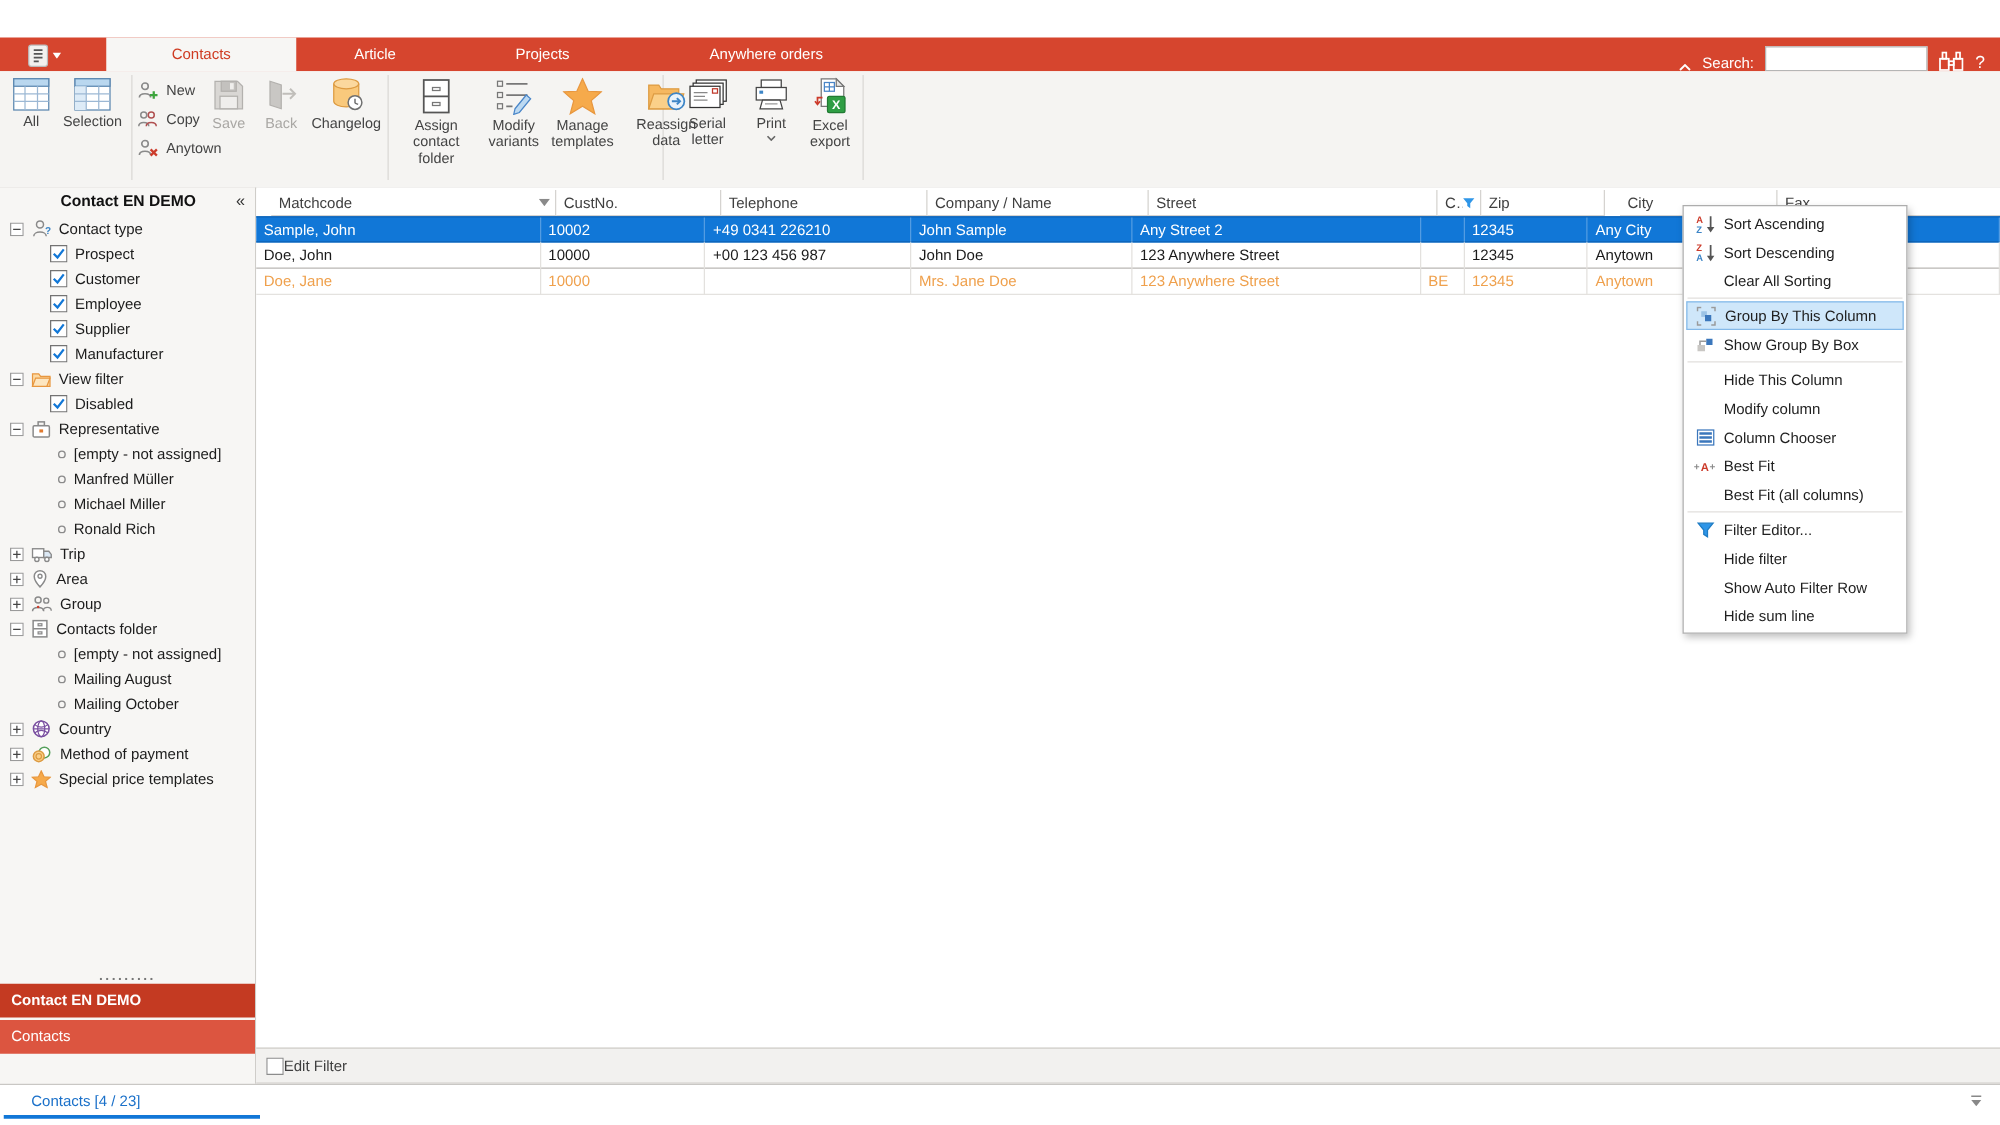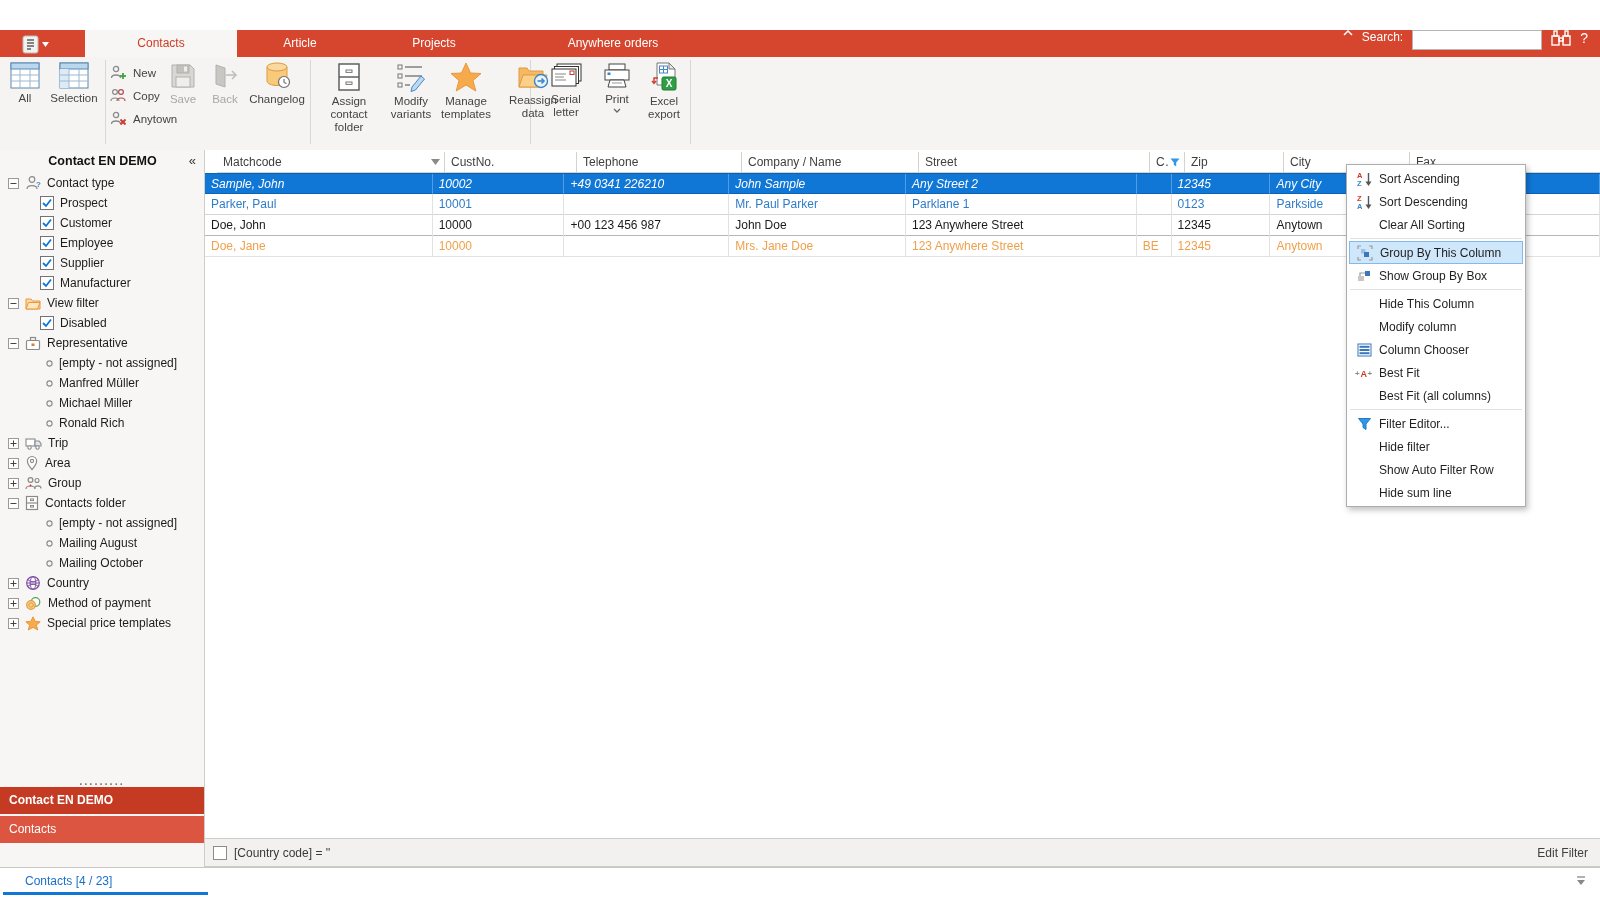--- a/index.html
+++ b/index.html
@@ -18,21 +18,21 @@
 
   
   #tabrow{left:0;top:30px;width:1600px;height:27px;background:#d6452e;}
   #appmenu{left:22px;top:3px;width:34px;height:22px;display:flex;align-items:center;gap:3px;}
   .mtab{top:0;height:27px;line-height:27px;text-align:center;color:#fff;font-size:12px;cursor:default;}
   .mtab.active{background:#f7f6f4;color:#cf3b22;}
   #tab-contacts{left:85px;width:152px;}
   #tab-article{left:248px;width:104px;}
   #tab-projects{left:382px;width:104px;}
   #tab-purchase{left:516px;width:194px;}
-  #search-cluster{right:12px;top:0;height:27px;display:flex;align-items:flex-start;gap:9px;color:#fff;}
+  #search-cluster{right:12px;top:0;height:27px;display:flex;align-items:flex-end;gap:9px;color:#fff;}
   #search-input{width:120px;height:18px;border:1px solid #b5b5b5;background:#fff;font:inherit;padding:0 4px;}
 
   
   #ribbon{left:0;top:57px;width:1600px;height:93px;background:#f5f4f2;border-bottom:1px solid #d0cecb;}
   .rsep{top:3px;width:1px;height:84px;background:#dad8d5;}
   .bigbtn{top:3px;text-align:center;color:#444;cursor:default;}
   .bigbtn .bicon{display:flex;justify-content:center;margin:2px 0 3px 0;}
   .bigbtn .blabel{font-size:11.5px;line-height:13px;}
   .bigbtn.disabled .blabel{color:#a9a7a4;}
   .sbtn{left:110px;height:22px;display:flex;align-items:center;gap:6px;font-size:11.5px;color:#444;cursor:default;}
@@ -56,21 +56,21 @@
   
   #grid{left:205px;top:150px;width:1395px;height:688px;background:#fff;}
   #ghead{left:0;top:2px;height:21px;display:flex;}
   .hcell{box-sizing:border-box;border-right:1px solid #d5d3d0;border-bottom:1px solid #d5d3d0;height:21px;
          display:flex;align-items:center;padding:0 4px 0 6px;color:#3f3f3f;white-space:nowrap;overflow:hidden;cursor:default;}
   .hcell .hlabel{flex:1;overflow:hidden;text-overflow:ellipsis;}
   #grows{left:0;top:23px;width:1395px;}
   .grow{display:flex;height:21px;box-sizing:border-box;cursor:default;}
   .cell{box-sizing:border-box;height:21px;line-height:20px;padding:0 6px;border-right:1px solid #e3e1de;
         white-space:nowrap;overflow:hidden;}
-  .grow.selected{background:#1177d7;color:#fff;border-bottom:1px solid #0c62b5;border-top:1px solid #0c62b5;font-style:italic;}
+  .grow.selected{background:#1177d7;color:#fff;border-bottom:1px solid #0c62b5;border-top:1px solid #0c62b5;}
   .grow.selected .cell{border-right:1px solid rgba(255,255,255,0.28);}
   .grow.blue{color:#2e7cc9;border-bottom:1px solid #d6d4d1;}
   .grow.normal{color:#1a1a1a;border-bottom:1px solid #b9b7b4;}
   .grow.orange{color:#efa04c;border-bottom:1px solid #e4e2df;}
 
   
   #filterbar{left:205px;top:838px;width:1395px;height:29px;background:#f2f1ef;border-top:1px solid #cfcdc9;
              border-bottom:1px solid #cfcdc9;box-sizing:border-box;display:flex;align-items:center;padding:0 12px 0 8px;color:#3a3a3a;}
   #filter-text{margin-left:7px;flex:1;}
   #edit-filter{color:#3f3f3f;cursor:default;}
@@ -636,50 +636,39 @@
           <span class="hlabel">C...</span>
           <span style="display: inline-flex;">
             <svg width="10" height="9" viewBox="0 0 10 9">
               <path d="M0.5,0.5 h9 L6.2,4.5 v4 L3.8,6.8 v-2.3 z" fill="#2f96e8"></path>
             </svg>
           </span>
         </div>
         <div class="hcell" style="width: 99px;">
           <span class="hlabel">Zip</span>
         </div>
-        <div class="hcell" style="width: 126px;">
+        <div class="hcell" style="width: 126px; margin-left: 12px;">
           <span class="hlabel">City</span>
         </div>
         <div class="hcell" style="width: 204px;">
           <span class="hlabel">Fax</span>
         </div>
       </div>
     <div id="grows" class="abs">
         <div class="grow selected">
           <div class="cell" style="width: 228px;">Sample, John</div>
           <div class="cell" style="width: 132px;">10002</div>
           <div class="cell" style="width: 165px;">+49 0341 226210</div>
           <div class="cell" style="width: 177px;">John Sample</div>
           <div class="cell" style="width: 231px;">Any Street 2</div>
           <div class="cell" style="width: 35px;"></div>
           <div class="cell" style="width: 99px;">12345</div>
           <div class="cell" style="width: 126px;">Any City</div>
           <div class="cell" style="width: 204px;"></div>
         </div>
-        <div class="grow blue">
-          <div class="cell" style="width: 228px;">Parker, Paul</div>
-          <div class="cell" style="width: 132px;">10001</div>
-          <div class="cell" style="width: 165px;"></div>
-          <div class="cell" style="width: 177px;">Mr. Paul Parker</div>
-          <div class="cell" style="width: 231px;">Parklane 1</div>
-          <div class="cell" style="width: 35px;"></div>
-          <div class="cell" style="width: 99px;">0123</div>
-          <div class="cell" style="width: 126px;">Parkside</div>
-          <div class="cell" style="width: 204px;"></div>
-        </div>
         <div class="grow normal">
           <div class="cell" style="width: 228px;">Doe, John</div>
           <div class="cell" style="width: 132px;">10000</div>
           <div class="cell" style="width: 165px;">+00 123 456 987</div>
           <div class="cell" style="width: 177px;">John Doe</div>
           <div class="cell" style="width: 231px;">123 Anywhere Street</div>
           <div class="cell" style="width: 35px;"></div>
           <div class="cell" style="width: 99px;">12345</div>
           <div class="cell" style="width: 126px;">Anytown</div>
           <div class="cell" style="width: 204px;"></div>
@@ -695,21 +684,20 @@
           <div class="cell" style="width: 126px;">Anytown</div>
           <div class="cell" style="width: 204px;"></div>
         </div>
       </div>
   </div>
 
   <div id="filterbar" class="abs">
     <svg width="14" height="14" viewBox="0 0 14 14">
       <rect x="0.5" y="0.5" width="13" height="13" fill="#fff" stroke="#8c8c8c"></rect>
     </svg>
-    <span id="filter-text">[Country code] = ''</span>
     <span id="edit-filter">Edit Filter</span>
   </div>
 
   <div id="tabstrip" class="abs">
     <div id="bottom-tab" class="abs">Contacts [4 / 23]</div>
     <svg id="strip-arrow" class="abs" width="10" height="9" viewBox="0 0 10 9">
       <line x1="1" y1="1" x2="9" y2="1" stroke="#888" stroke-width="1.3"></line>
       <polygon points="1,4 9,4 5,9" fill="#888"></polygon>
     </svg>
   </div>

